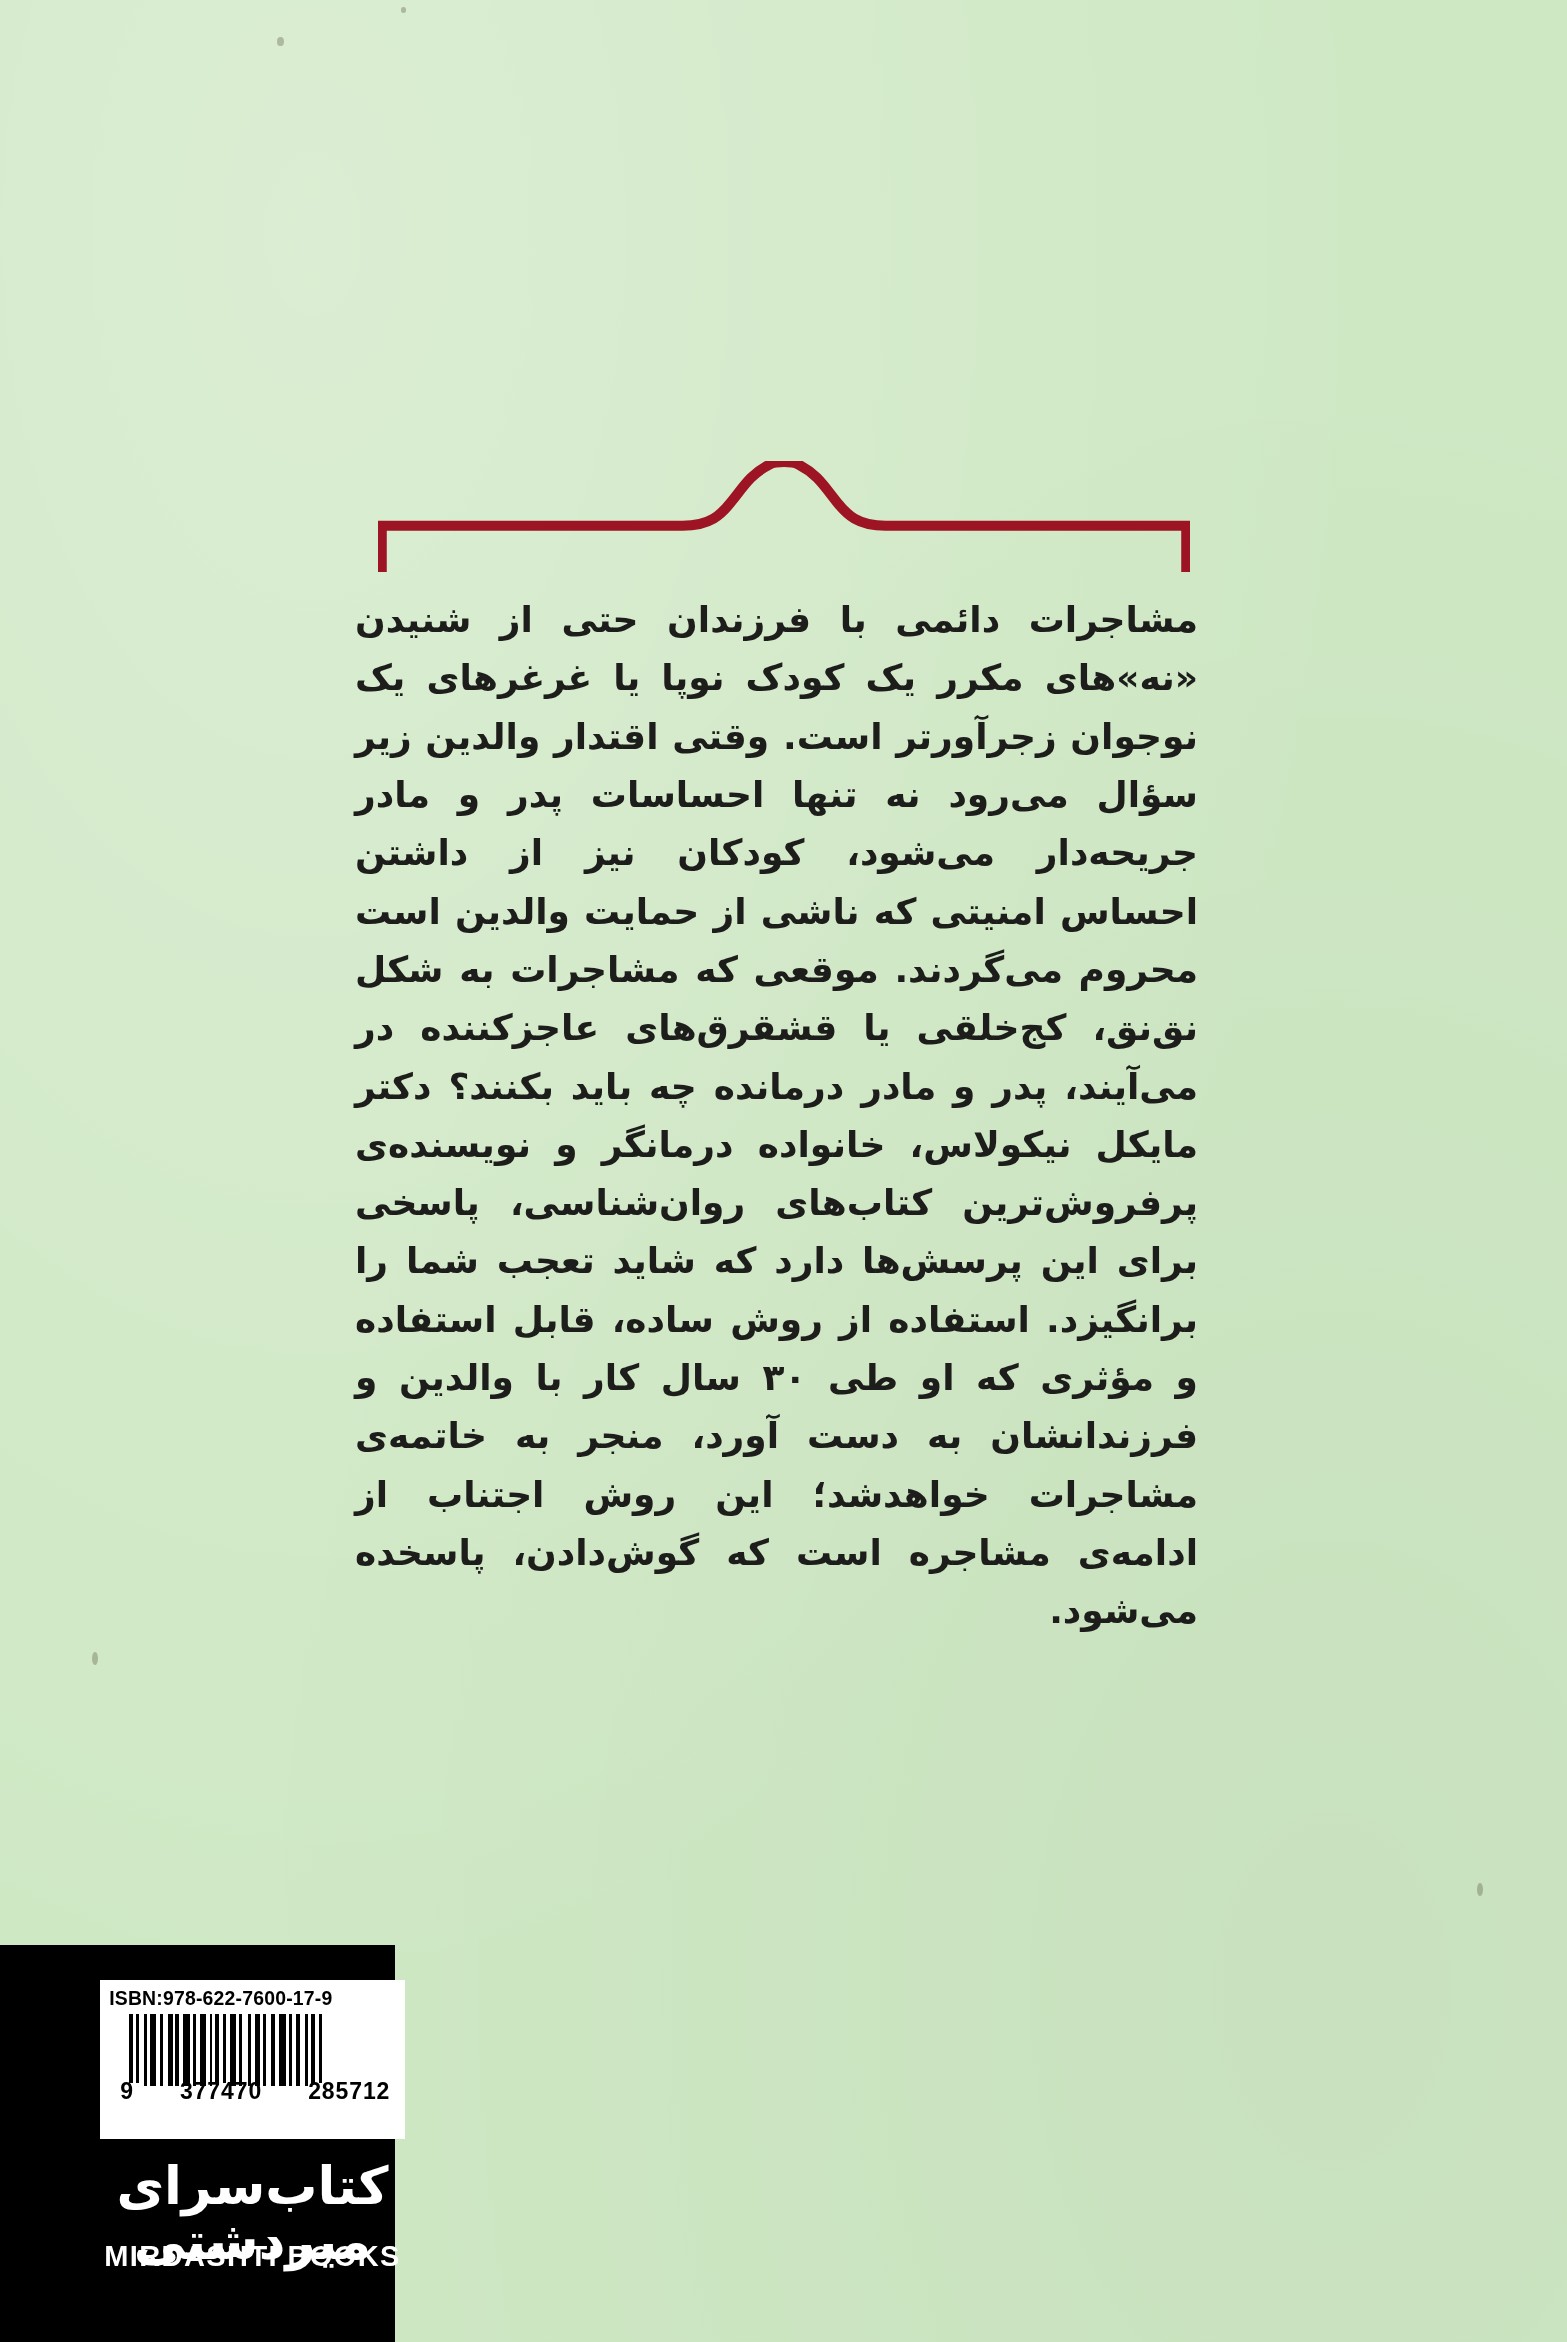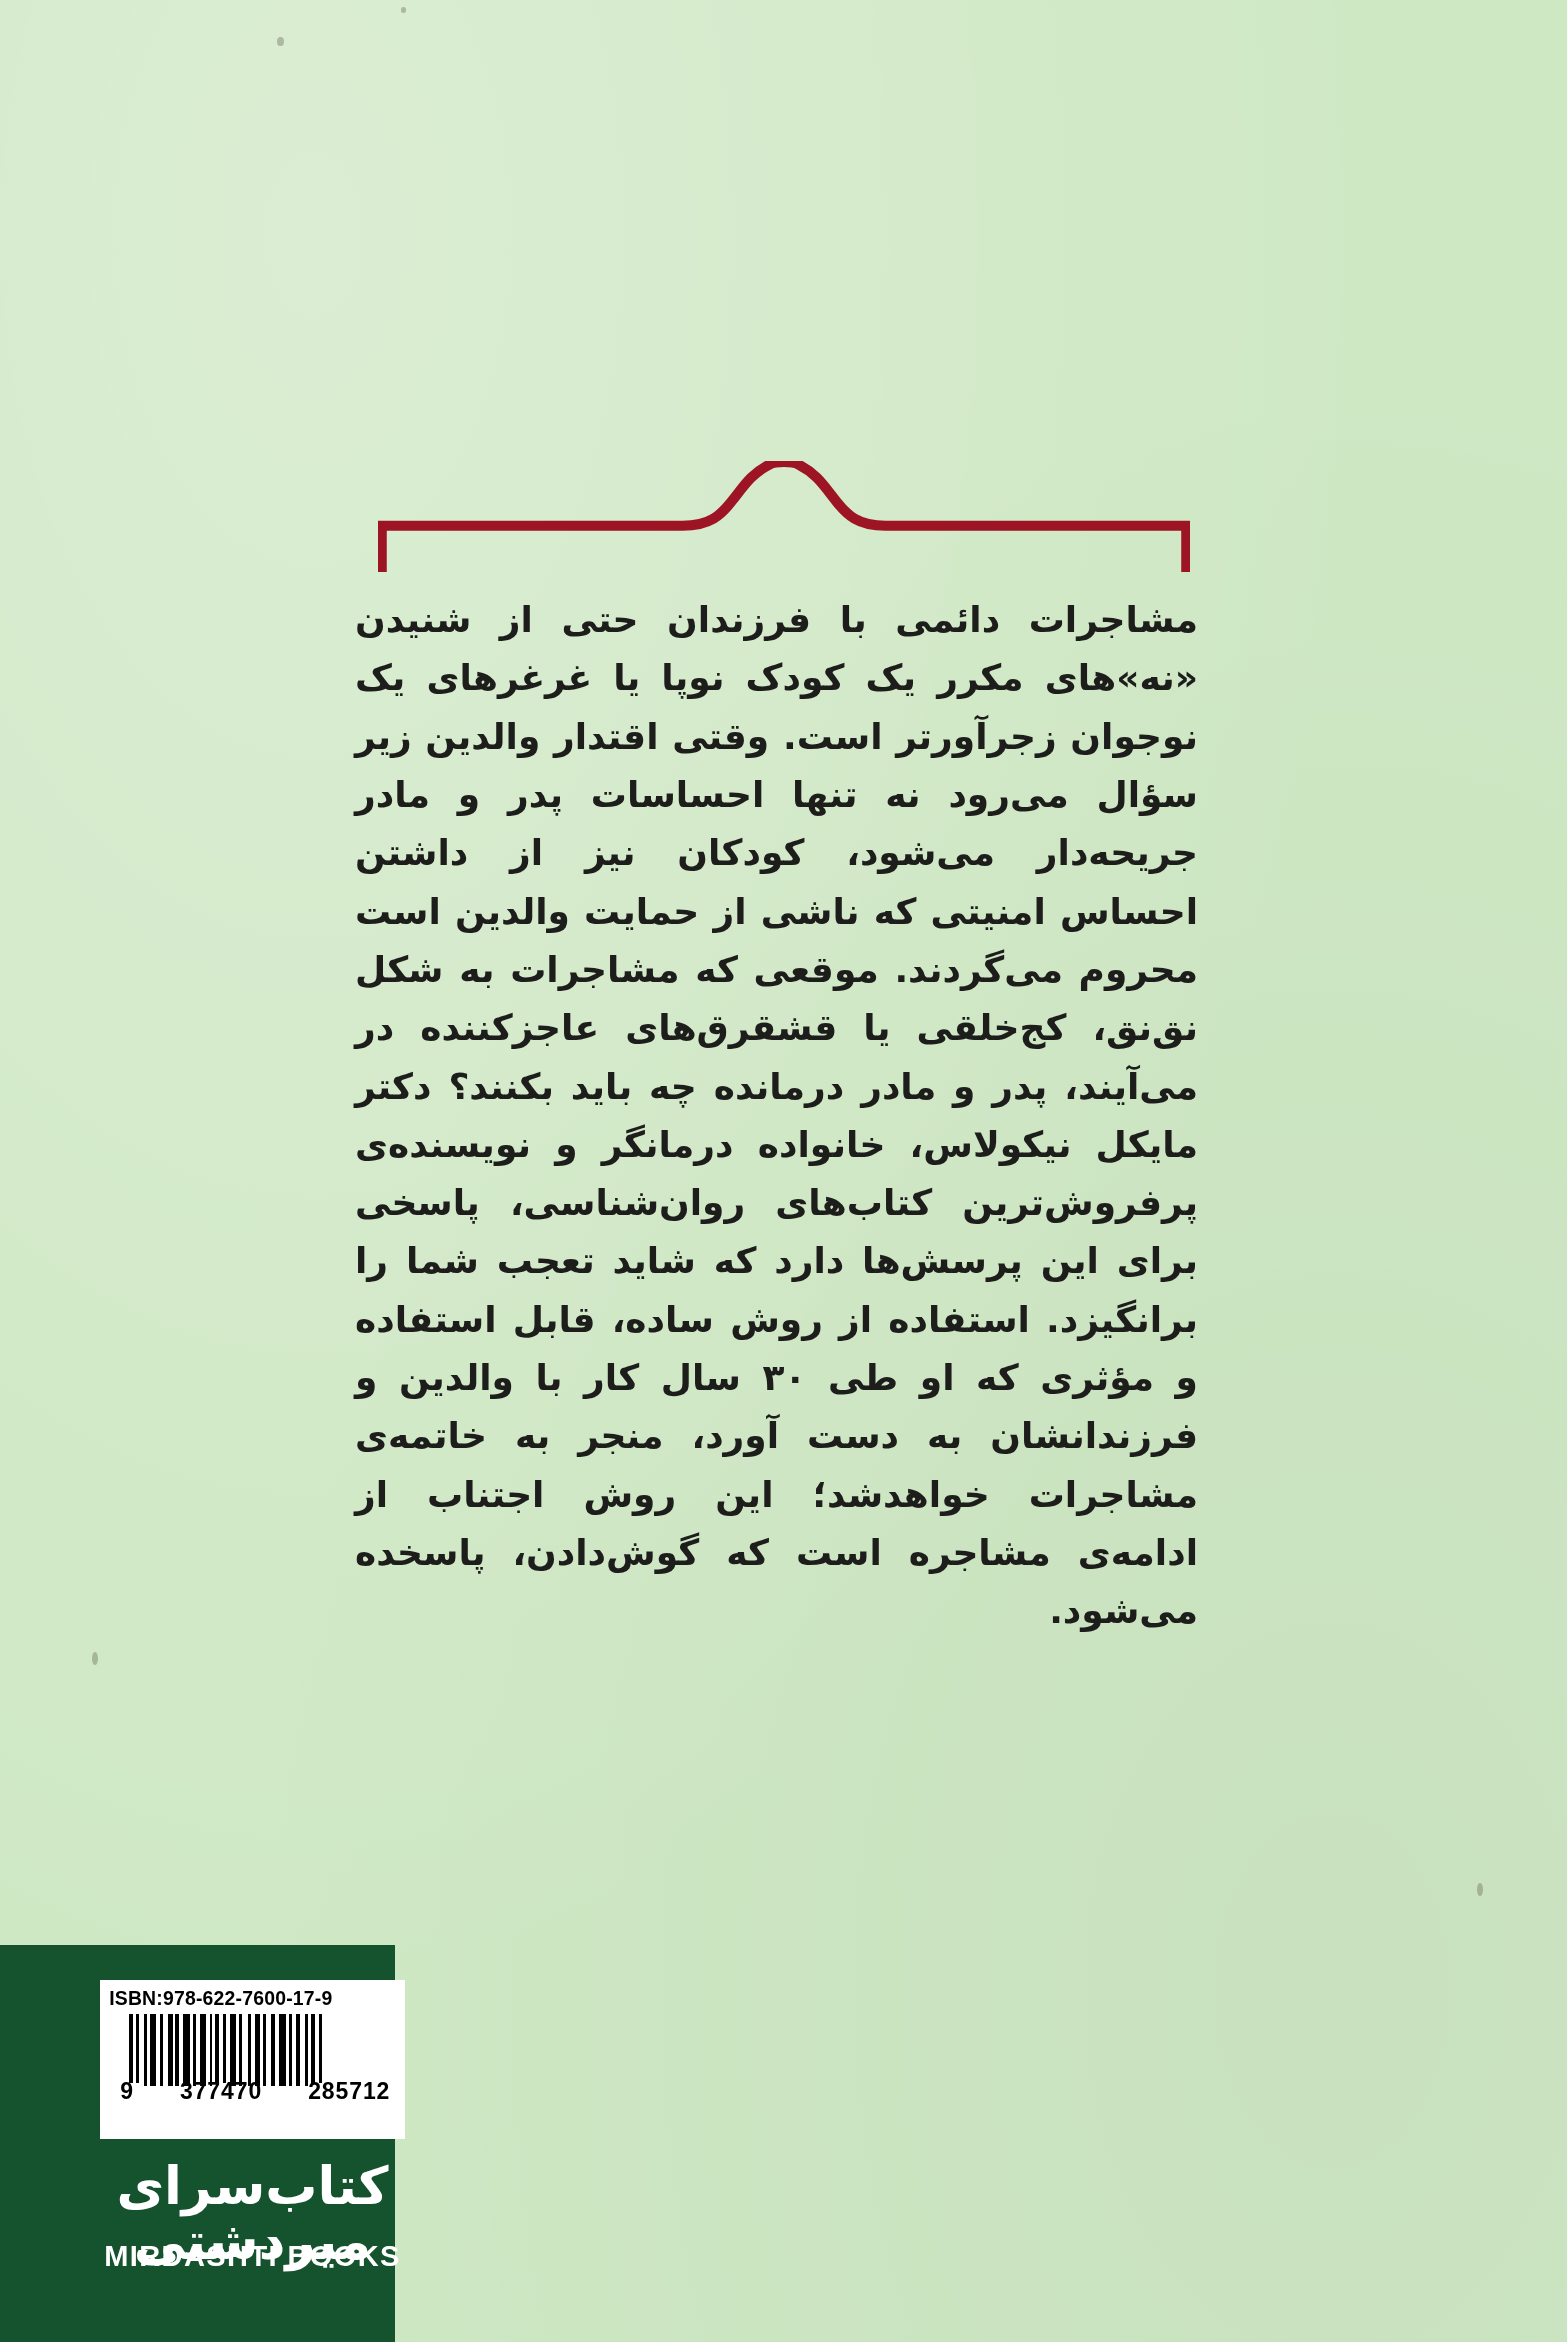--- a/index.html
+++ b/index.html
@@ -57,21 +57,21 @@
     text-align-last: right;
   }
 
   
   .pub-block {
     position: absolute;
     left: 0;
     bottom: 0;
     width: 395px;
     height: 397px;
-    background: #14532d;
+    background: #000000;
   }
   .isbn-card {
     position: absolute;
     left: 100px;
     top: 35px;
     width: 305px;
     height: 159px;
     background: #ffffff;
     padding: 7.4px 9.2px 5.5px 9.2px;
     box-sizing: border-box;

